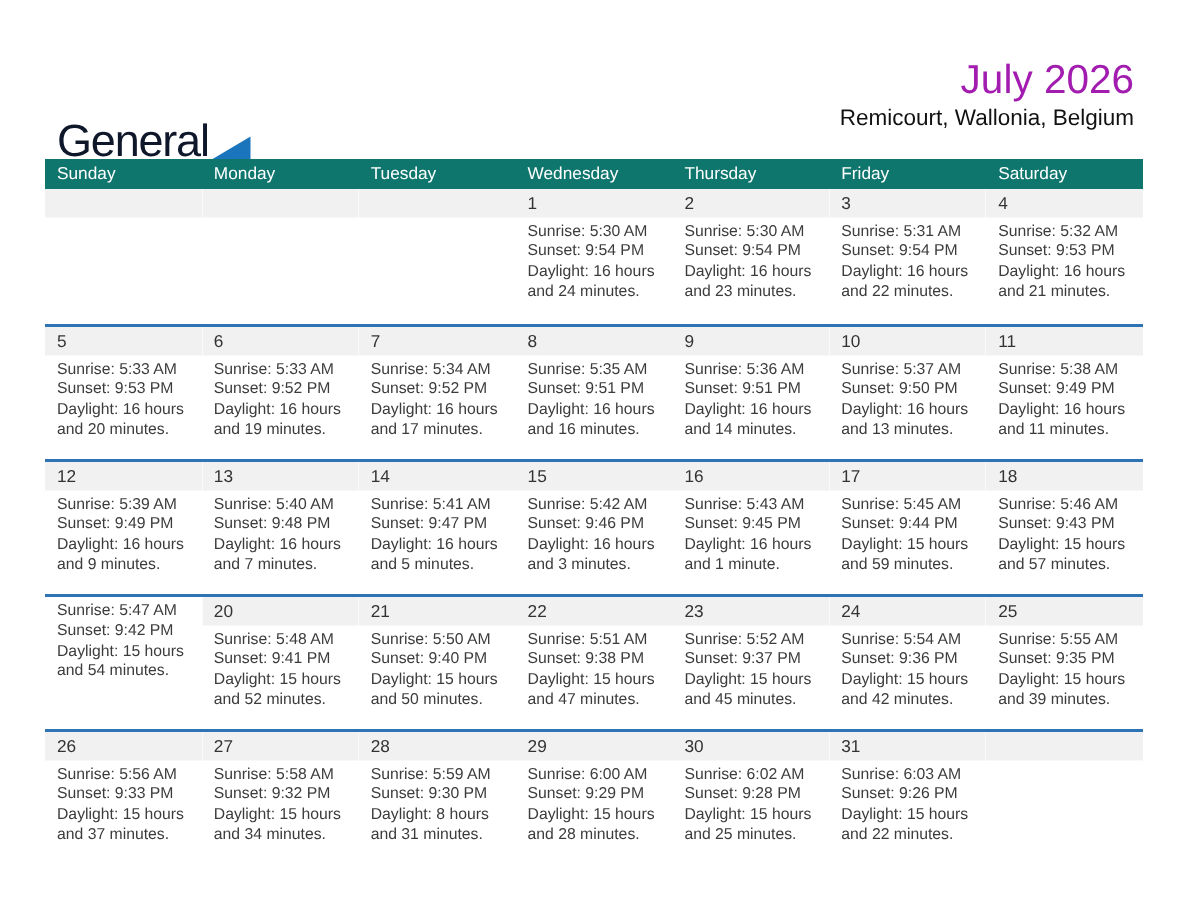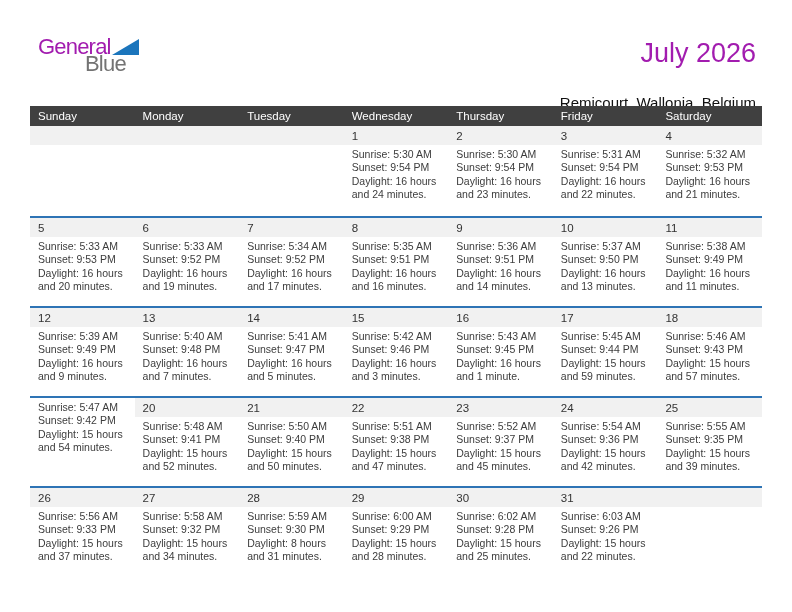--- a/index.html
+++ b/index.html
@@ -5,34 +5,34 @@
   * { margin: 0; padding: 0; box-sizing: border-box; }
   html, body { width: 792px; height: 612px; background: #ffffff;
     font-family: "Liberation Sans", sans-serif; }
   .page { position: relative; width: 792px; height: 612px; overflow: hidden; }
 
   
   .page-header { display: flex; justify-content: space-between;
     align-items: flex-start; padding: 36px 36px 0 38px; height: 100px; }
   .logo { line-height: 1; }
   .logo-line1 { display: flex; align-items: flex-end; }
-  .logo-general { font-size: 22px; color: #a21caf; letter-spacing: -0.8px; }
+  .logo-general { font-size: 30px; color: #0f172a; letter-spacing: -0.8px; margin-top: 44px; }
   .logo-triangle { width: 0; height: 0; border-left: 27px solid transparent;
     border-bottom: 16px solid #1b75bc; margin-left: 1px; margin-bottom: 3px; }
   .logo-line2 { margin-top: -5px; padding-left: 47px; }
   .logo-blue { font-size: 22px; color: #737373; letter-spacing: -0.8px; }
 
   .header-text { text-align: right; padding-top: 2px; }
   .page-title { font-size: 27px; color: #a21caf; }
-  .page-subtitle { font-size: 15px; color: #111111; margin-top: 25px; }
+  .page-subtitle { font-size: 15px; color: #111111; margin-top: 1px; }
 
   
   .calendar { position: absolute; left: 30px; top: 106px; width: 732px; }
   .weekday-row { display: grid; grid-template-columns: repeat(7, 1fr);
-    background: #404040; height: 20px; align-items: center; }
+    background: #0f766e; height: 20px; align-items: center; }
   .weekday { color: #ffffff; font-size: 11.5px; padding-left: 8px;
     white-space: nowrap; overflow: hidden; }
 
   .week-row { display: grid; grid-template-columns: repeat(7, 1fr);
     height: 90px; border-top: 2px solid #2e74b5; background: #ffffff; }
   .week-row:first-of-type { border-top: none; }
 
   .day-cell { overflow: hidden; }
   .day-band { height: 19px; background: #f1f1f1; display: flex;
     align-items: center; padding-left: 8px; font-size: 11.5px; color: #333333; }

